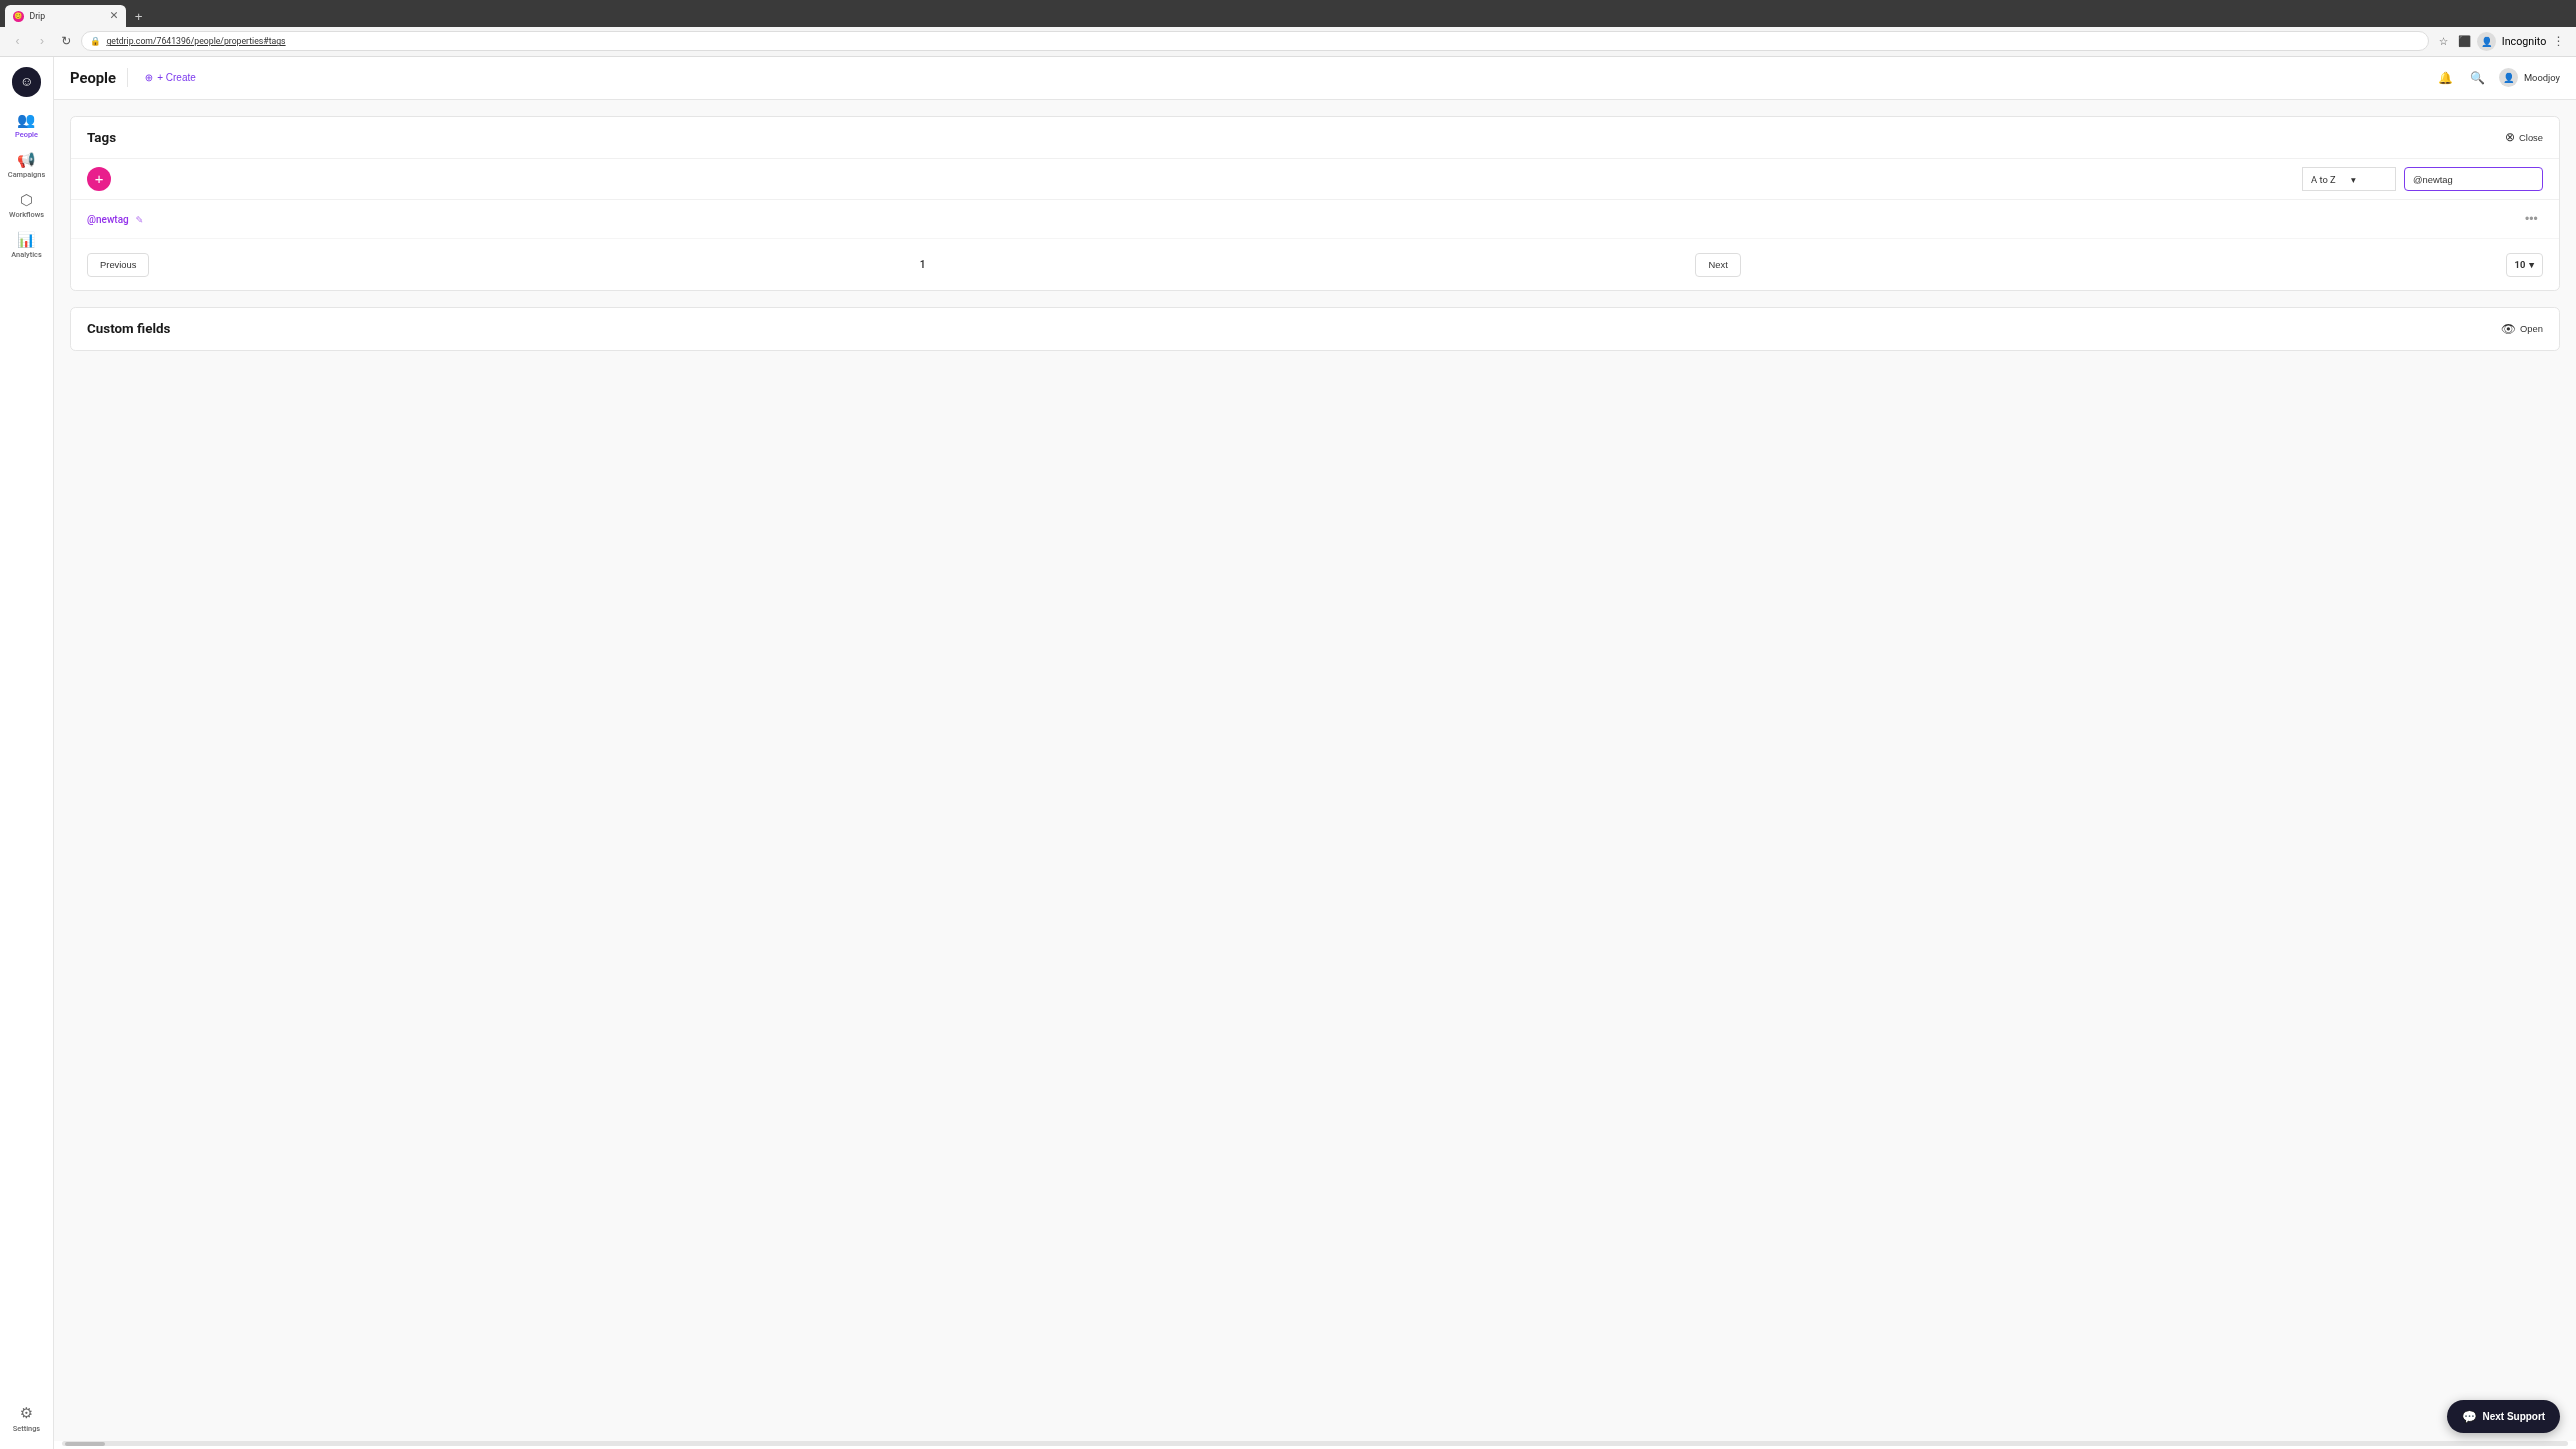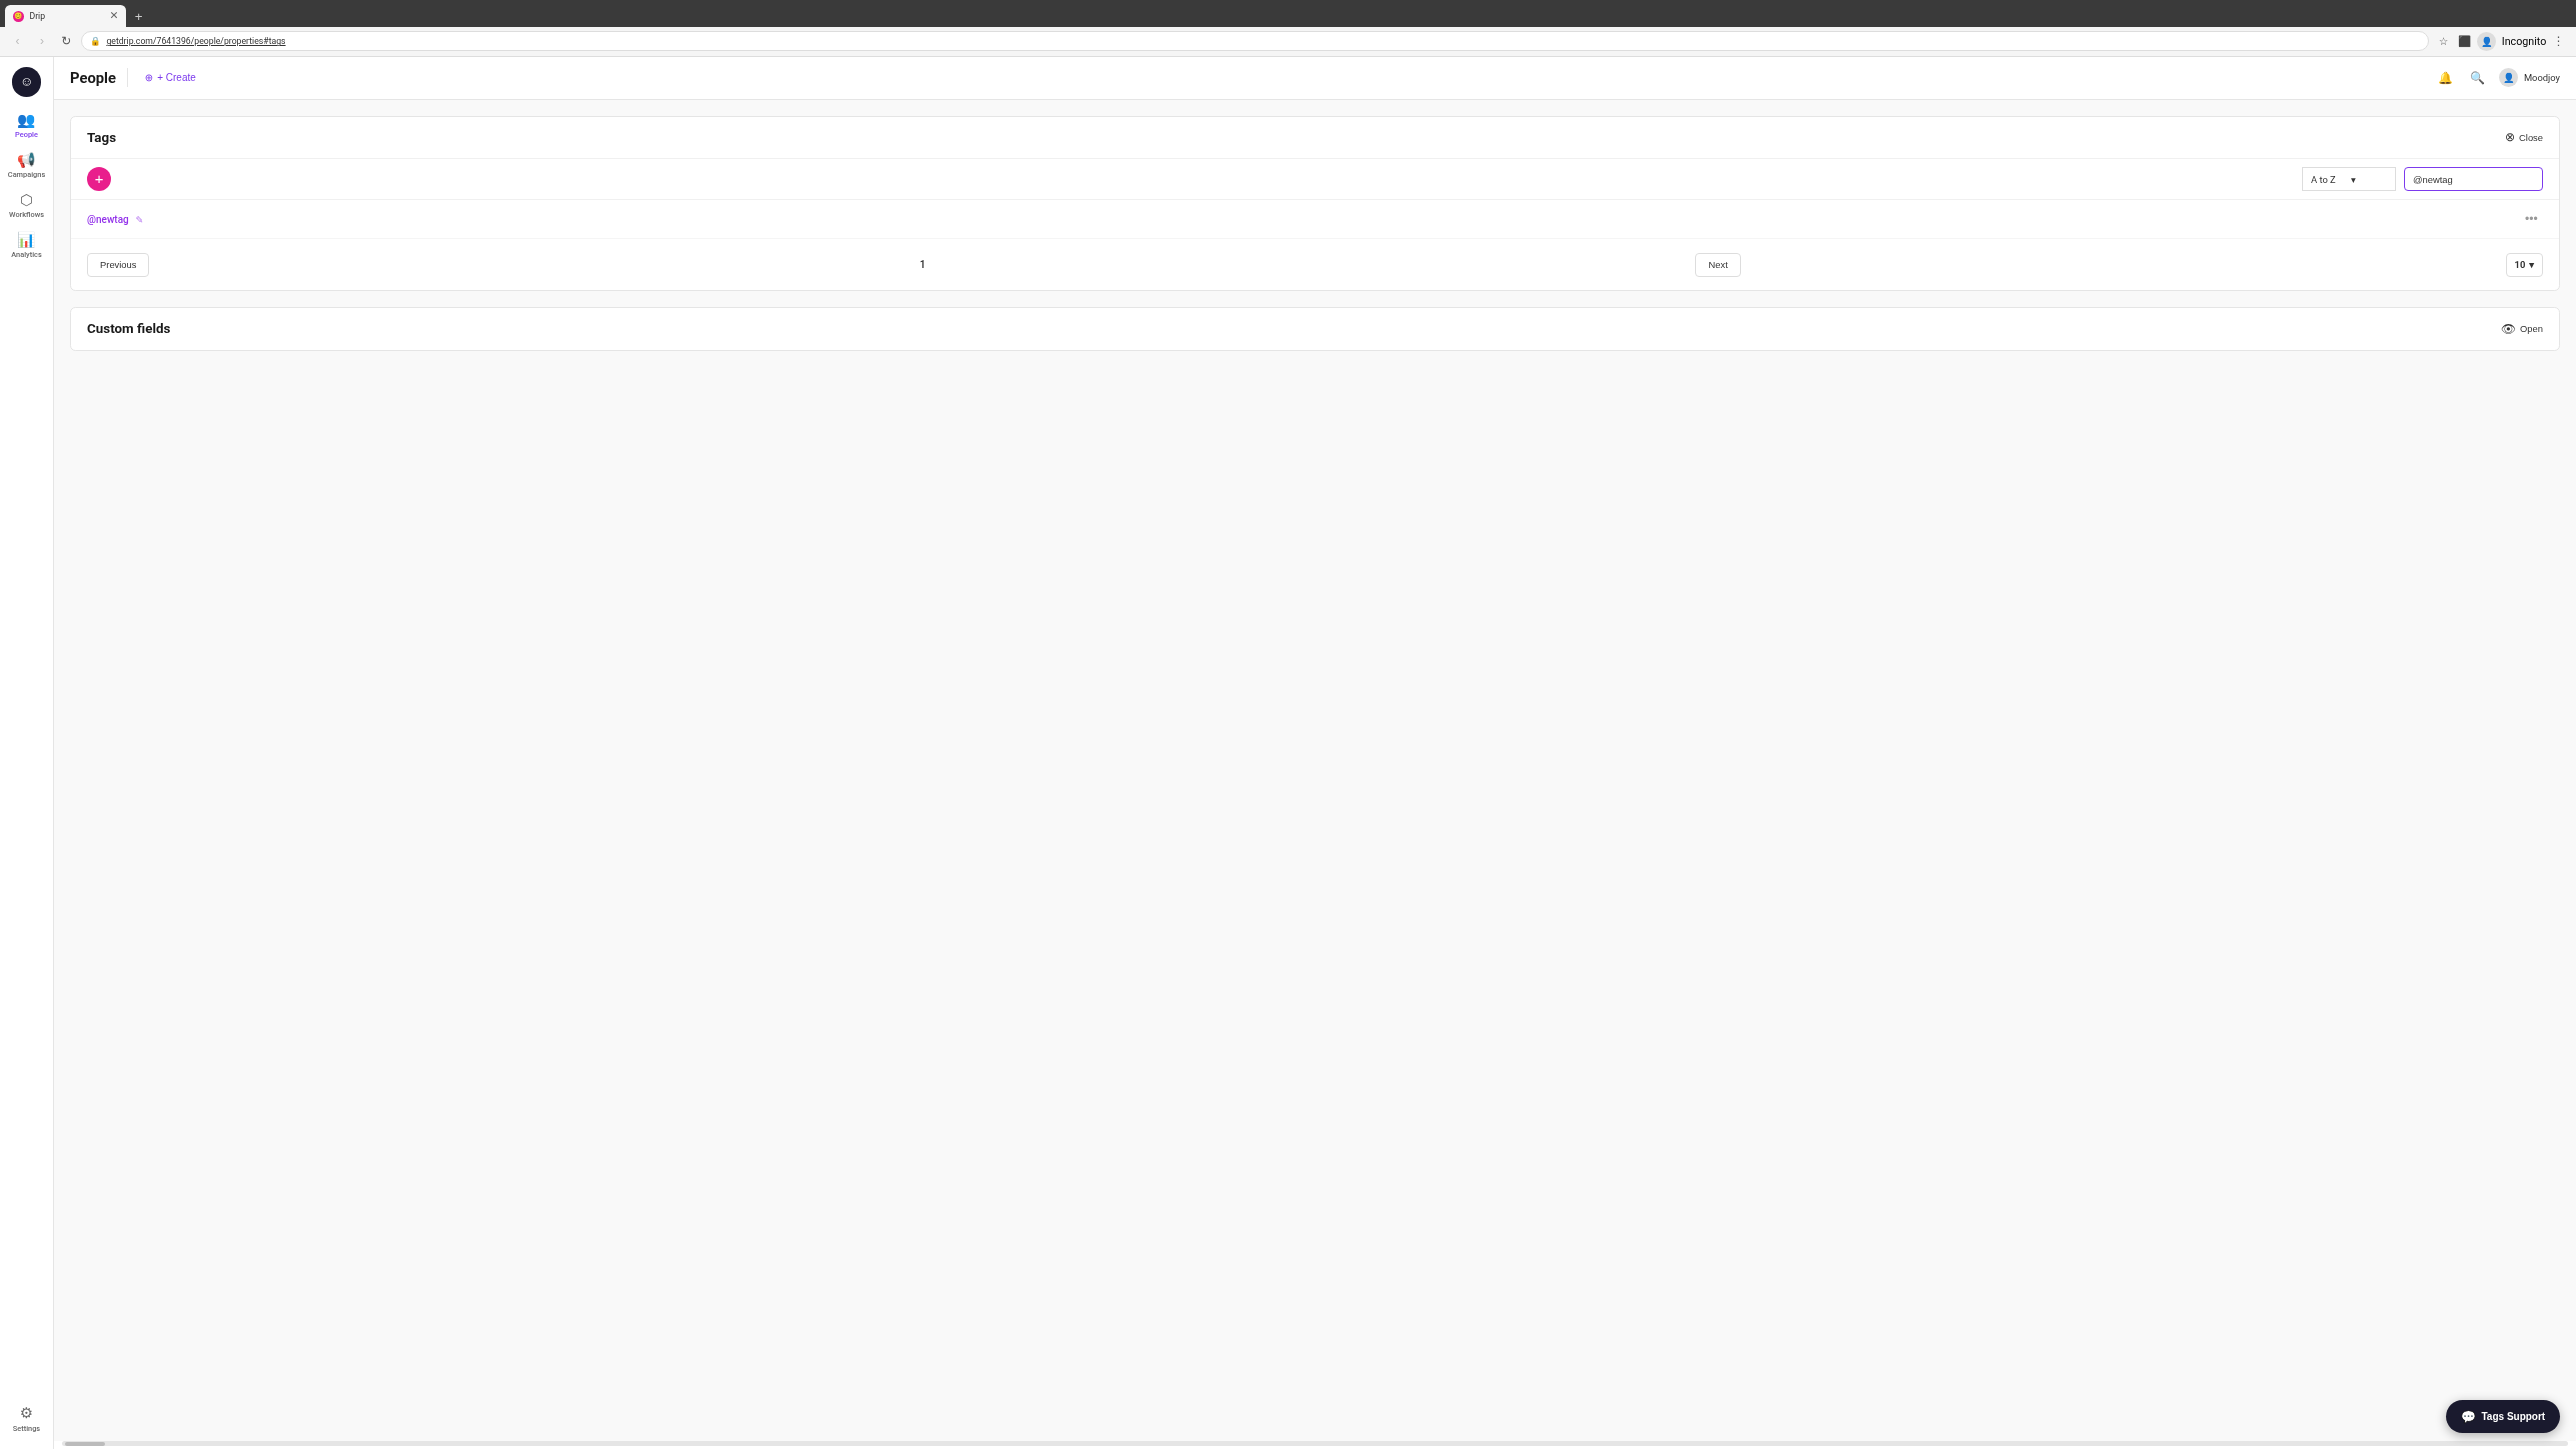--- a/index.html
+++ b/index.html
@@ -245,15 +245,15 @@
     </div>
 
     <div class="scrollbar-h">
       <div class="scrollbar-h-thumb"></div>
     </div>
   </div>
 </div>
 
 <button class="drip-support">
   <span class="chat-icon">💬</span>
-  <span>Tags Support</span>
+  <span>Next Support</span>
 </button>
 
 
 </body></html>

